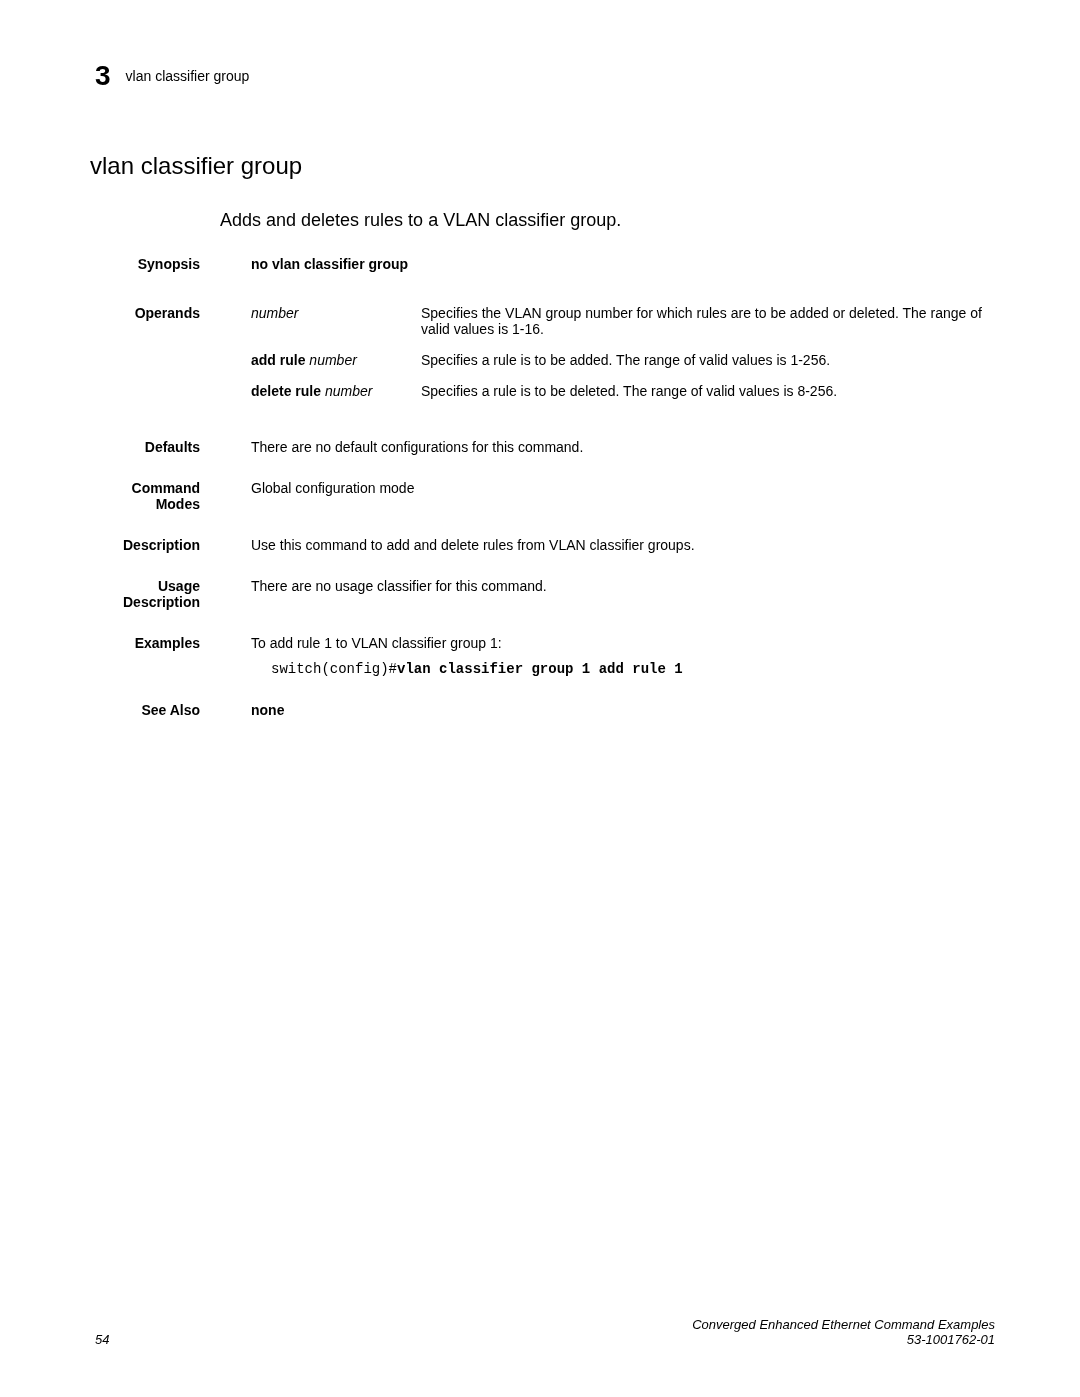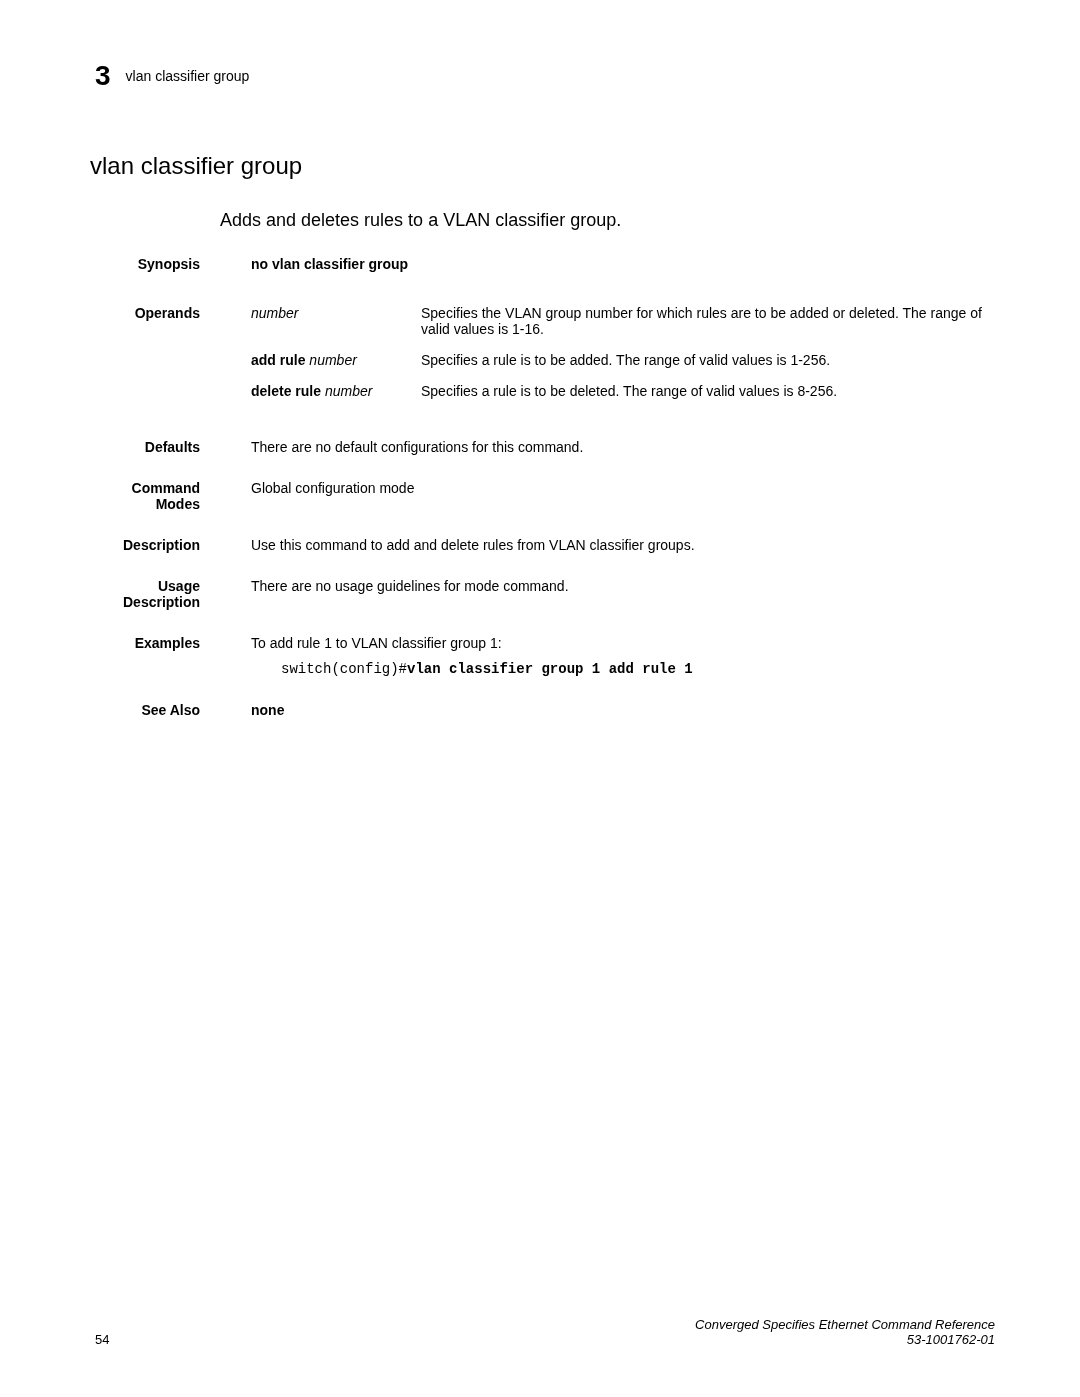--- a/index.html
+++ b/index.html
@@ -82,33 +82,34 @@
       font-size: 14px;
     }
     .operand-desc {
       flex: 1;
       font-size: 14px;
     }
     .code-block {
       font-family: "Courier New", monospace;
       font-size: 14px;
       margin-top: 10px;
-      margin-left: 30px;
+      margin-left: 20px;
     }
     .footer {
       position: absolute;
       bottom: 50px;
       left: 95px;
       right: 85px;
       display: flex;
       justify-content: space-between;
       align-items: flex-end;
       font-size: 13px;
     }
     .footer-page {
+      font-style: italic;
     }
     .footer-doc {
       text-align: right;
       font-style: italic;
     }
   </style>
 </head>
 <body>
 
 <div class="page-header">
@@ -172,36 +173,36 @@
   <div class="section-row">
     <div class="section-label">Description</div>
     <div class="section-content">Use this command to add and delete rules from VLAN classifier groups.</div>
   </div>
 
   <div class="section-row">
     <div class="section-label">
       <span>Usage</span><br>
       <span>Description</span>
     </div>
-    <div class="section-content">There are no usage guidelines for mode command.</div>
+    <div class="section-content">There are no usage classifier for this command.</div>
   </div>
 
   <div class="section-row">
     <div class="section-label">Examples</div>
     <div class="section-content">
       <div>To add rule 1 to VLAN classifier group 1:</div>
       <div class="code-block"><span>switch(config)#</span><span class="bold">vlan classifier group 1 add rule 1</span></div>
     </div>
   </div>
 
   <div class="section-row">
     <div class="section-label">See Also</div>
     <div class="section-content bold">none</div>
   </div>
 </div>
 
 <div class="footer">
   <div class="footer-page">54</div>
   <div class="footer-doc">
-    <div>Converged Specifies Ethernet Command Reference</div>
+    <div>Converged Enhanced Ethernet Command Examples</div>
     <div>53-1001762-01</div>
   </div>
 </div>
 
 </body></html>

